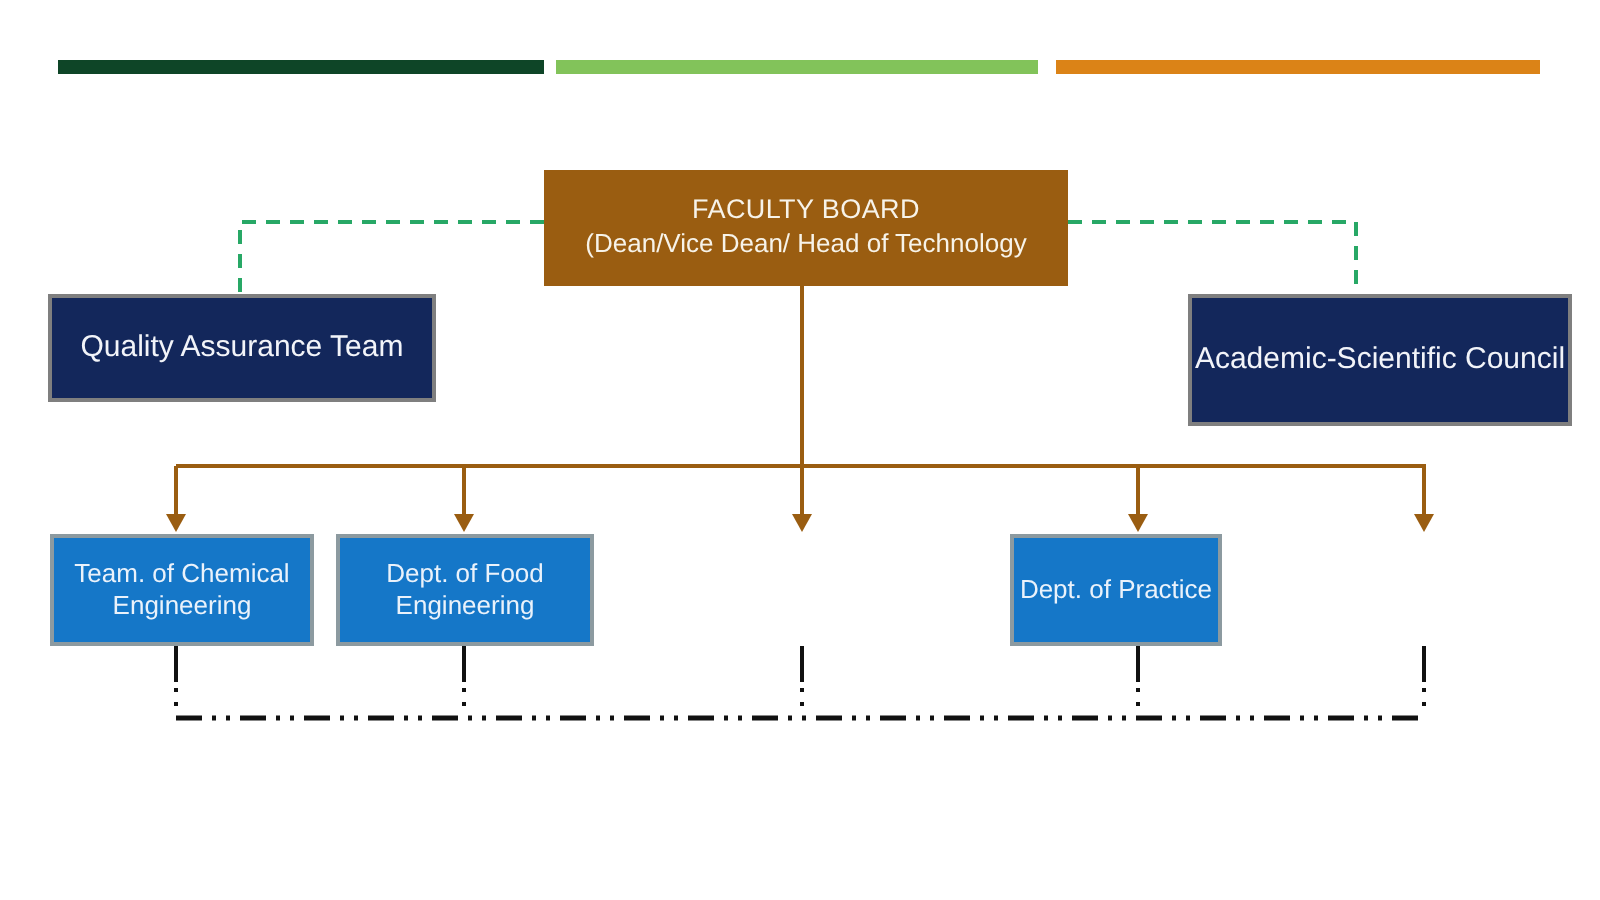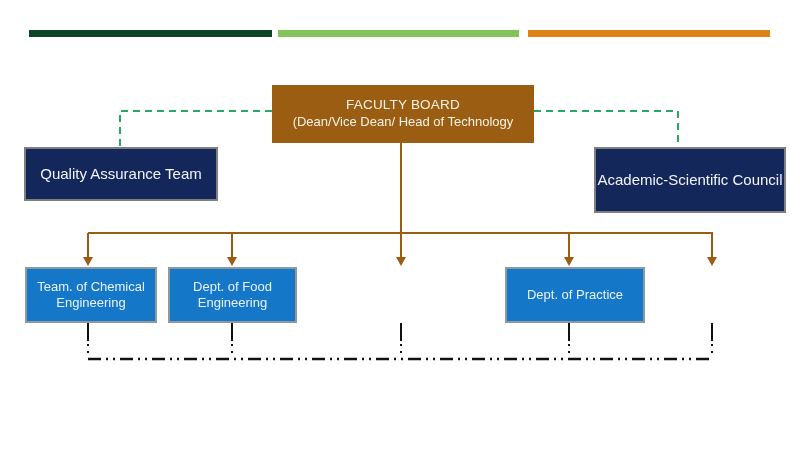--- a/index.html
+++ b/index.html
@@ -41,21 +41,21 @@
   .navy-box.right { left: 583px; top: 147px; width: 192px; height: 66px; margin-left: 11px; }
   .dept-box {
     top: 267px; height: 56px;
     background: #1577C8; color: #EAF2FB;
     border: 2px solid #8C9AA0;
     font-size: 13px;
   }
   .dept-box.d1 { left: 25px;  width: 132px; }
   .dept-box.d2 { left: 168px; width: 129px; }
   .dept-box.d3 { left: 312px; width: 179px; }
-  .dept-box.d4 { left: 505px; width: 140px; }
+  .dept-box.d4 { left: 505px; width: 106px; }
   .dept-box.d5 { left: 648px; width: 129px; }
 </style>
 </head>
 <body>
 
 <div class="canvas">
 
   <div class="accent-bar b1"></div>
   <div class="accent-bar b2"></div>
   <div class="accent-bar b3"></div>

